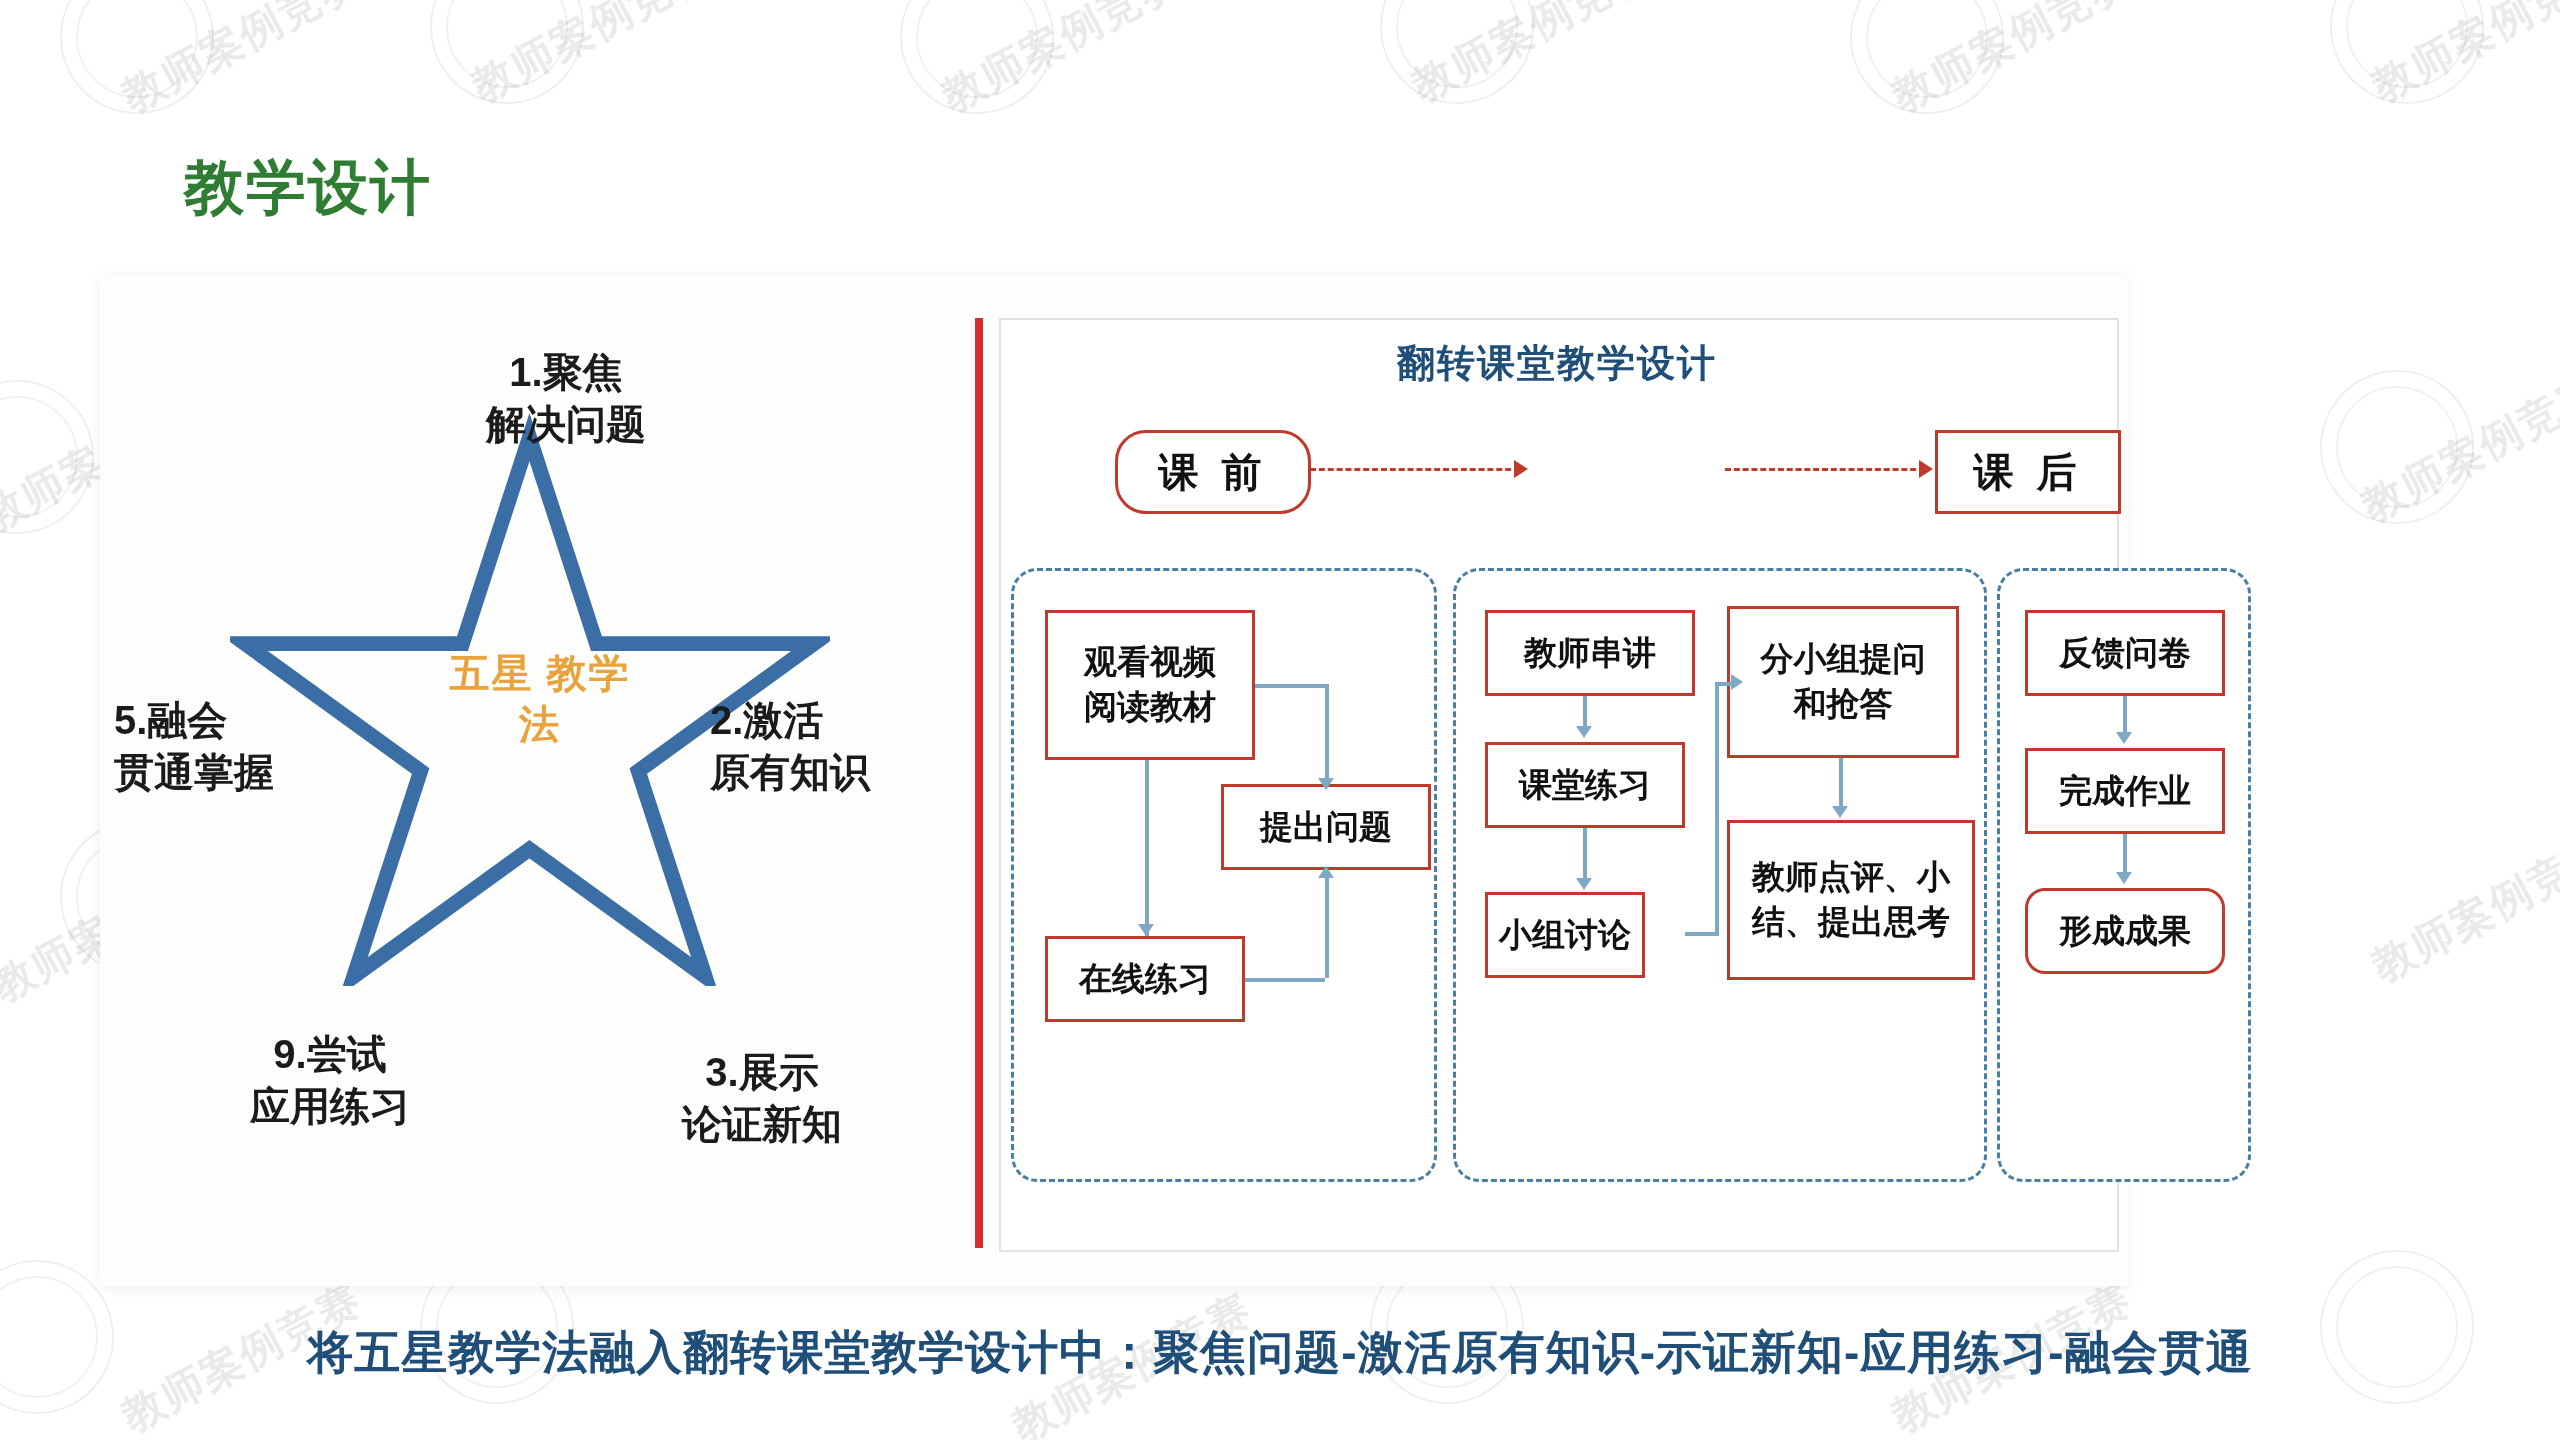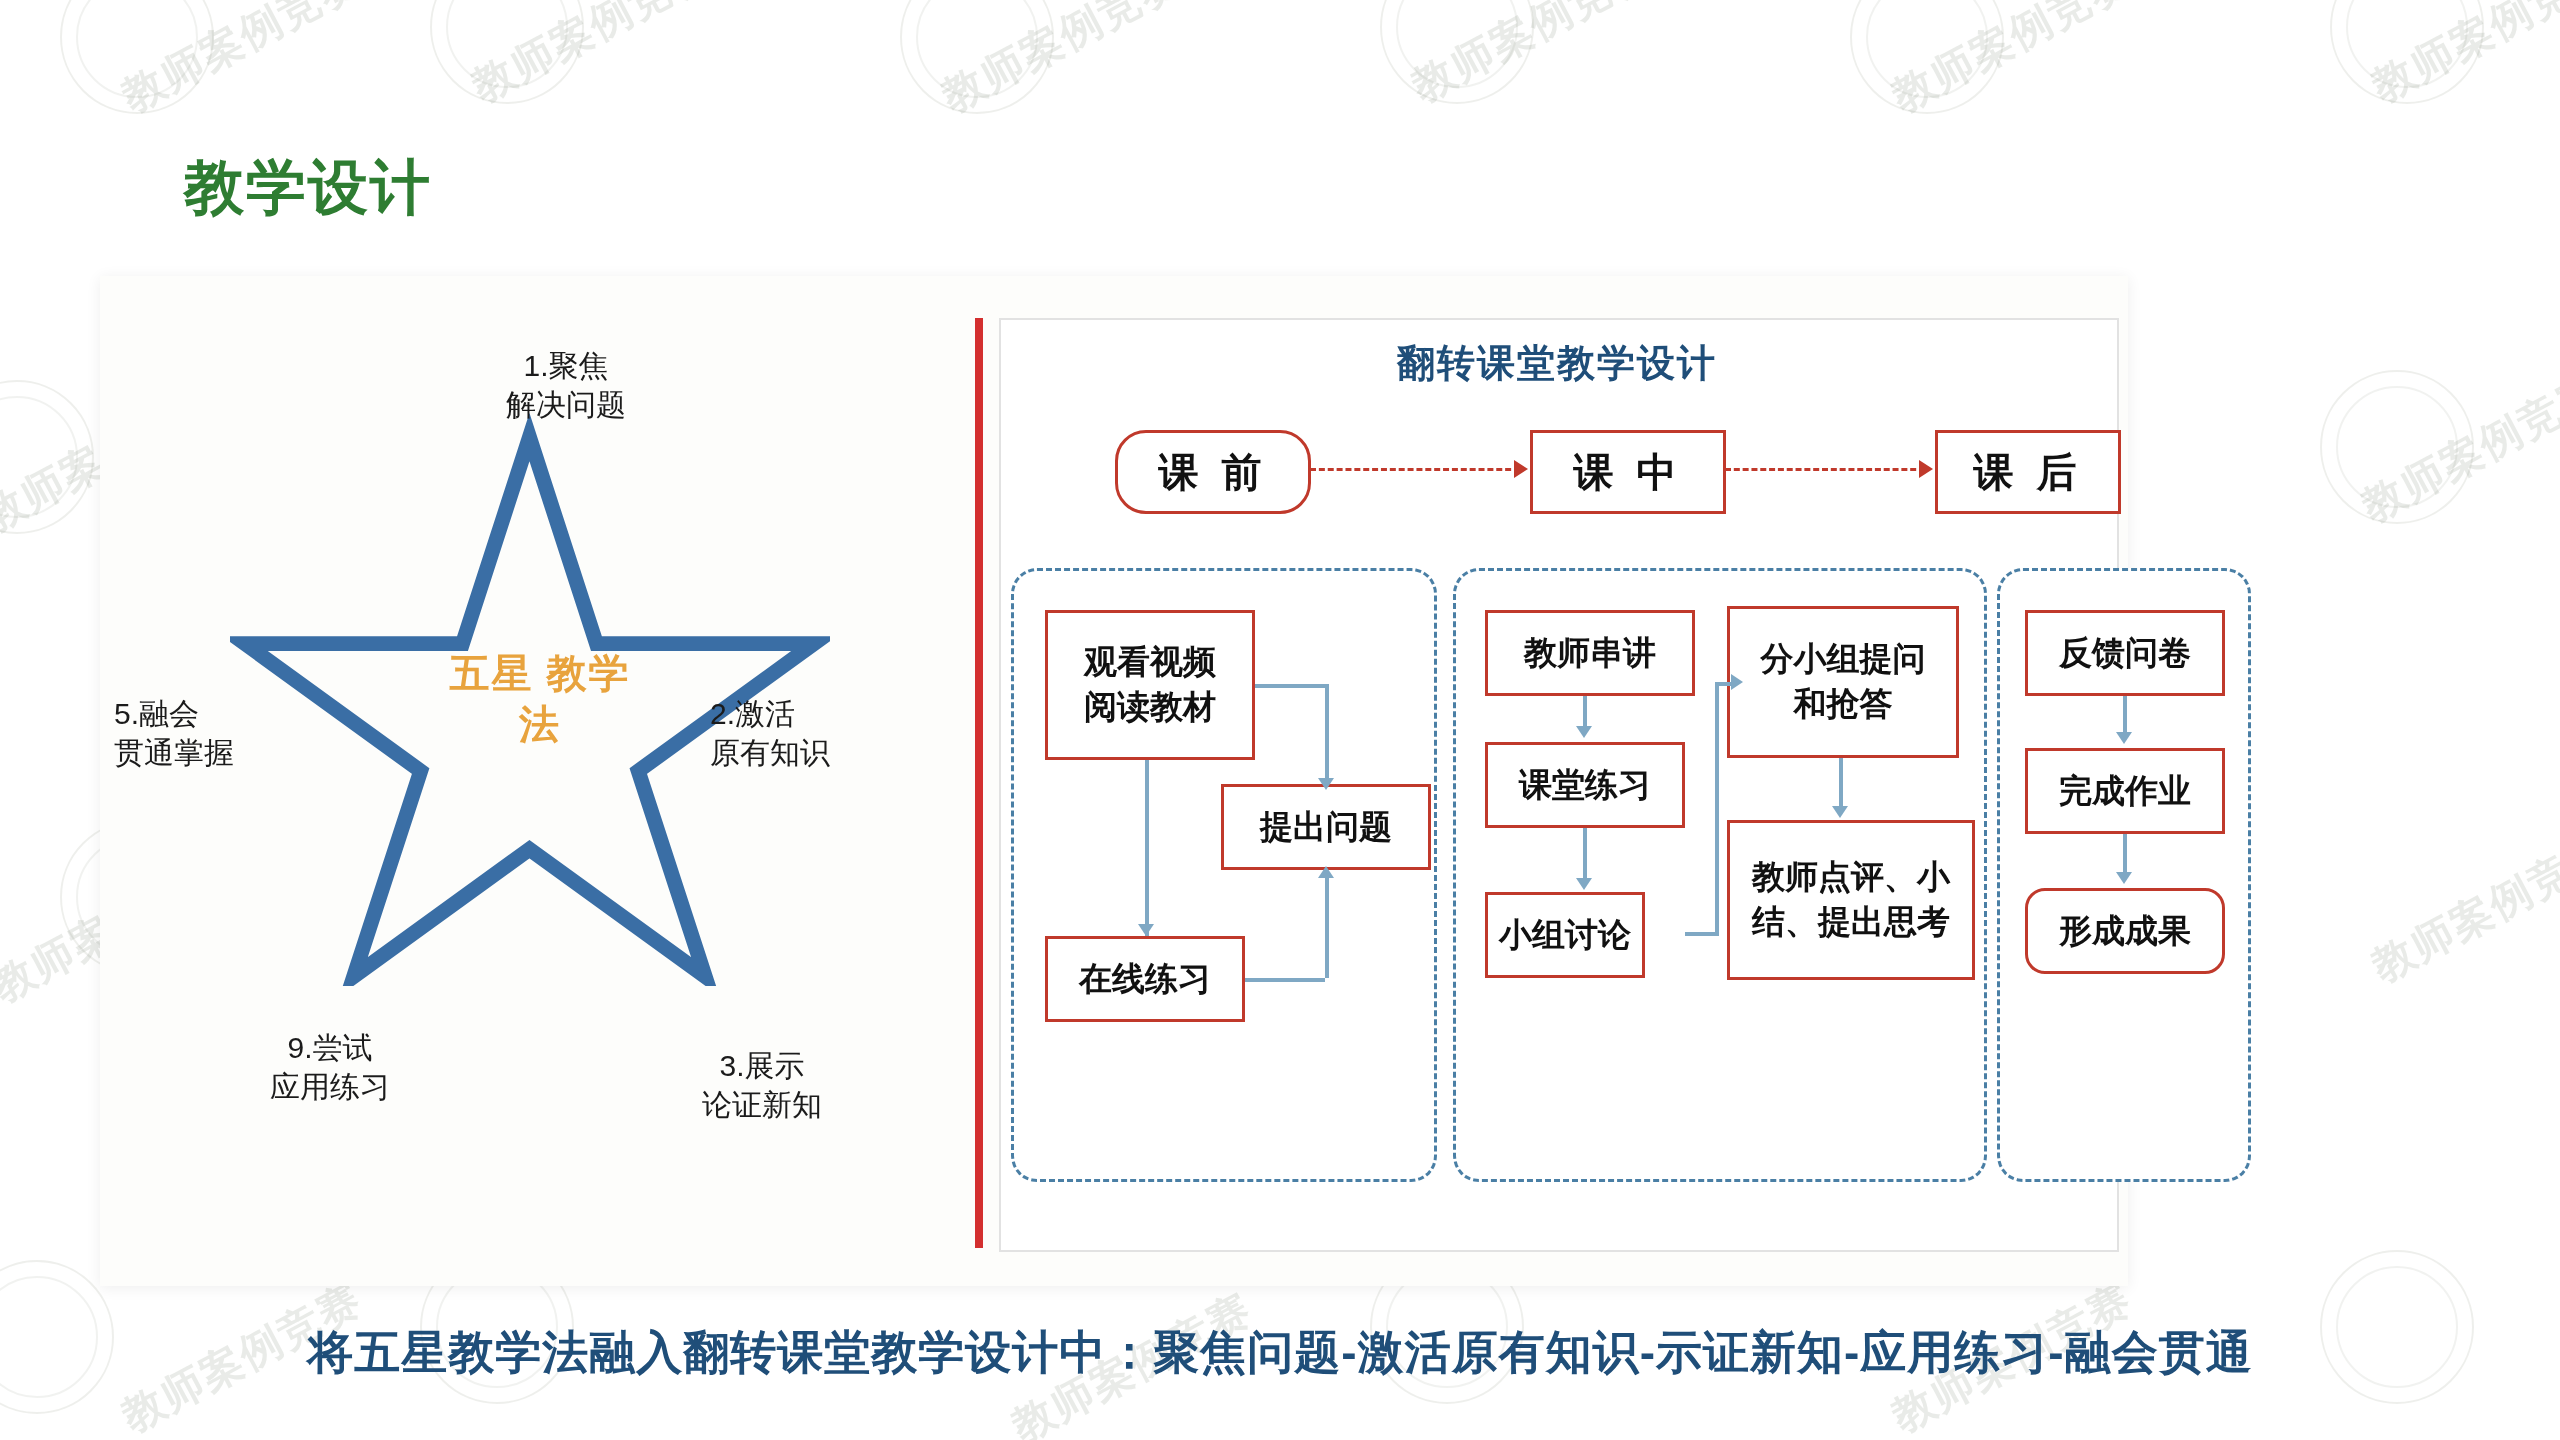--- a/index.html
+++ b/index.html
@@ -97,22 +97,22 @@
     width: 220px;
     text-align: center;
     color: #e8a33d;
     font-size: 40px;
     font-weight: 700;
     line-height: 1.28;
     letter-spacing: 2px;
   }
   .star-label {
     position: absolute;
-    font-size: 30px;
-    font-weight: 400;
+    font-size: 40px;
+    font-weight: 700;
     color: #1b1b1b;
     line-height: 1.3;
     white-space: pre-line;
   }
   #star-label-1 { left: 366px; top: 70px;  width: 200px; text-align: center; }
   #star-label-2 { left: 610px; top: 418px; width: 200px; text-align: left; }
   #star-label-3 { left: 562px; top: 770px; width: 200px; text-align: center; }
   #star-label-4 { left: 130px; top: 752px; width: 200px; text-align: center; }
   #star-label-5 { left: 14px;  top: 418px; width: 210px; text-align: left; }
 
@@ -341,21 +341,20 @@
 贯通掌握</div>
 </div>
 
 <div id="flowchart-panel">
   <div id="flow-left-bar"></div>
   <div id="flow-board"></div>
 
   <div id="flow-title">翻转课堂教学设计</div>
 
   <div class="phase-box" id="phase-pre">课 前</div>
-  <div class="phase-box" id="phase-mid">课 中</div>
   <div class="phase-box" id="phase-post">课 后</div>
   <div class="phase-connector" id="conn-1"></div>
   <div class="phase-connector" id="conn-2"></div>
   <div class="arrow-head" id="arrow-1"></div>
   <div class="arrow-head" id="arrow-2"></div>
 
   <div class="column-box" id="col-pre"></div>
   <div class="column-box" id="col-mid"></div>
   <div class="column-box" id="col-post"></div>
 

